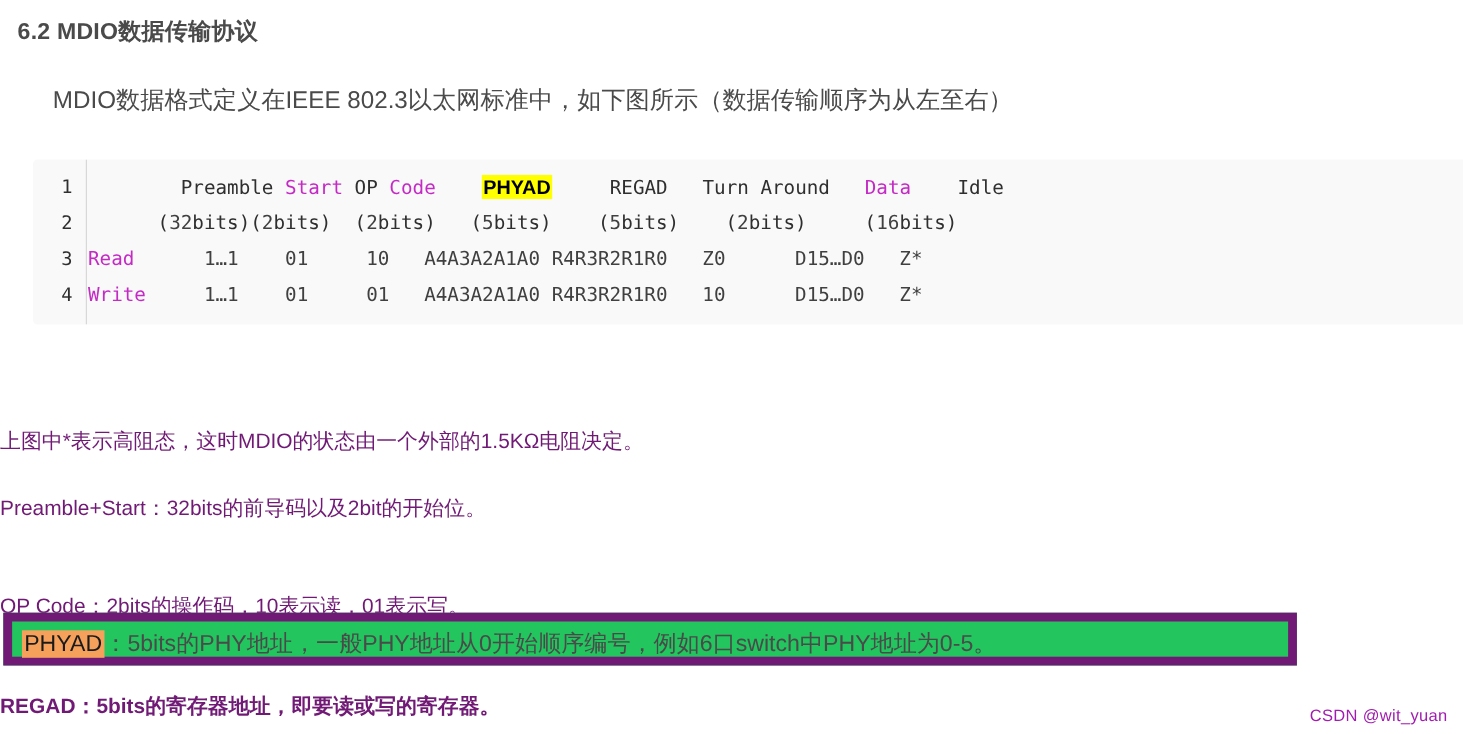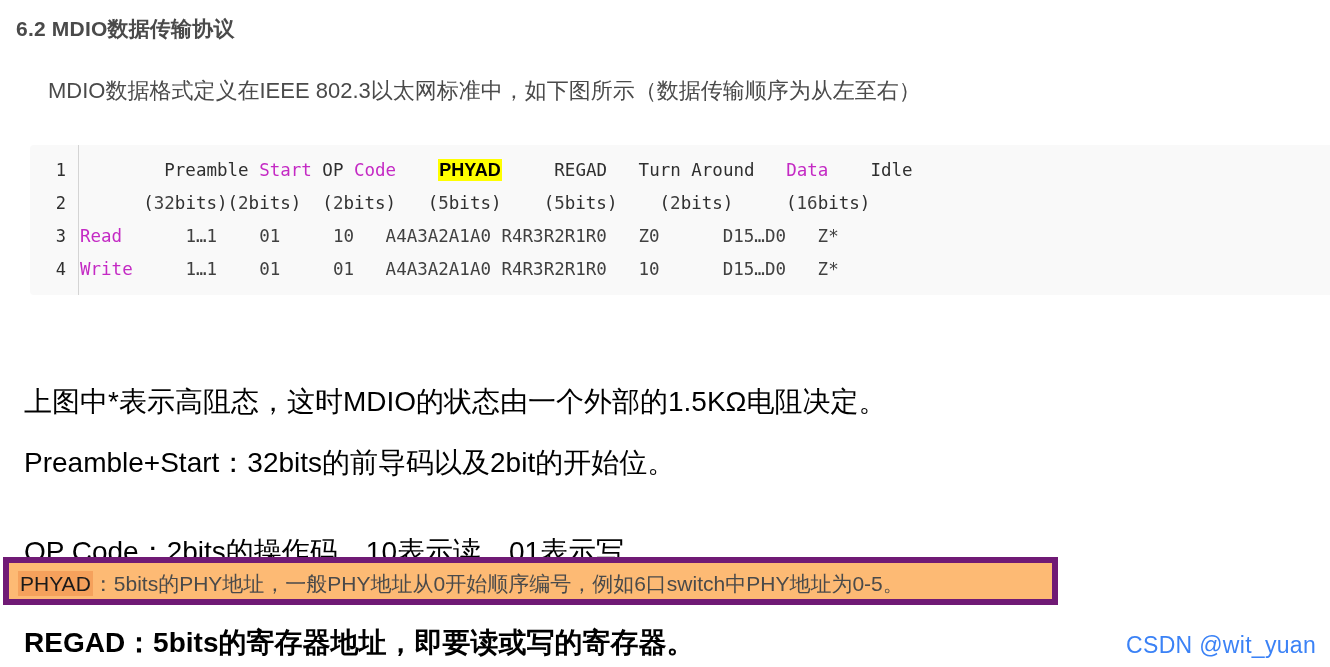--- a/index.html
+++ b/index.html
@@ -92,41 +92,41 @@
   .tok-plain   { color: #2f2f2f; }
   .tok-keyword { color: #c42ac4; }
   .tok-number  { color: #404040; }
   .tok-hl      { background: #ffff00; color: #000000; font-weight: bold;
                  font-family: "Liberation Sans", sans-serif; font-size: 18px;
                  padding: 1px 1px; }
 
   
   .body-para {
     position: absolute;
-    left: 24px;
-    font-size: 28px;
+    left: 0;
+    font-size: 19px;
     line-height: 30px;
-    color: #000000;
+    color: #701a75;
     white-space: nowrap;
   }
   .p-high-z   { top: 387px; }
   .p-preamble { top: 448px; text-align: right; }
   .p-opcode   { top: 508px; margin-top: 29px; }
   .p-regad    { top: 628px; font-weight: bold; }
 
   
   .phyad-box {
     position: absolute;
     left: 3px;
     top: 557px;
-    width: 1055px;
+    width: 1176px;
     height: 48px;
-    border: 6px solid #701a75;
+    border: 8px solid #701a75;
     box-sizing: border-box;
-    background: #fdba74;
+    background: #22c55e;
   }
   .phyad-text {
     position: absolute;
     left: 9px;
     top: 6px;
     font-size: 21px;
     line-height: 30px;
     color: #4a4a4a;
     white-space: nowrap;
   }
@@ -134,22 +134,22 @@
     background: #f5a15c;
     color: #1a1a1a;
     padding: 1px 2px;
   }
 
   
   .watermark {
     position: absolute;
     right: 14px;
     bottom: 8px;
-    font-size: 23px;
-    color: #3b82f6;
+    font-size: 15px;
+    color: #a21caf;
     letter-spacing: 0.3px;
     white-space: nowrap;
   }
 </style>
 </head>
 <body>
 
 <div class="section-heading">6.2 MDIO数据传输协议</div>
 
 <div class="intro-paragraph">MDIO数据格式定义在IEEE 802.3以太网标准中，如下图所示（数据传输顺序为从左至右）</div>

